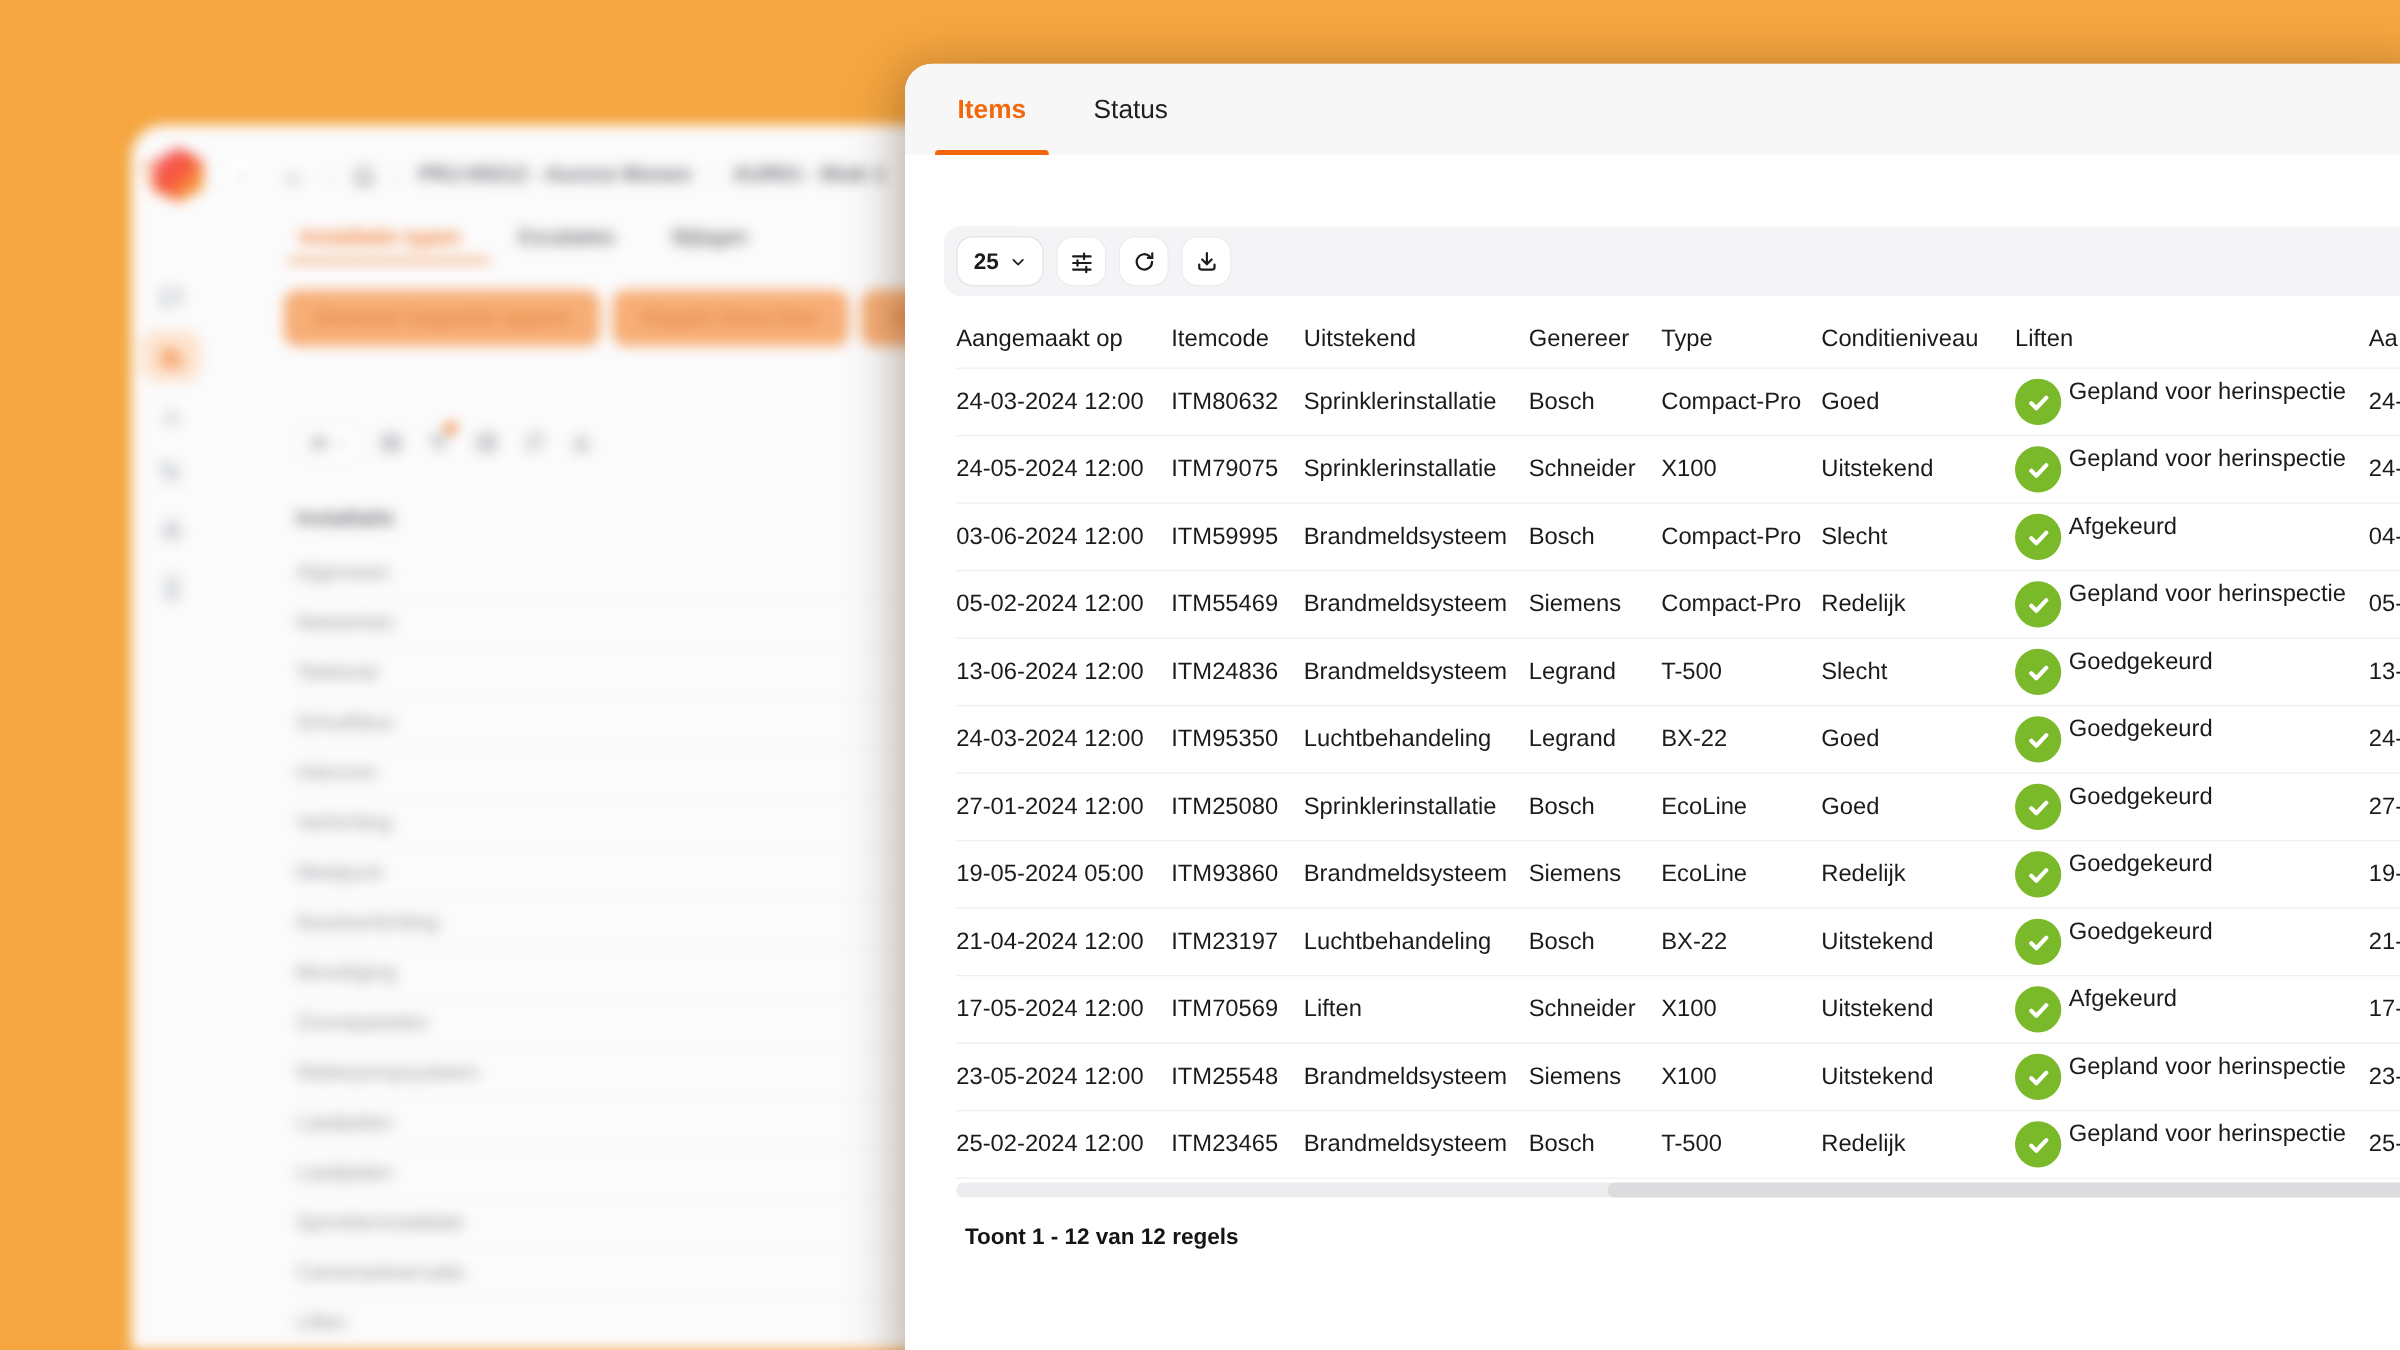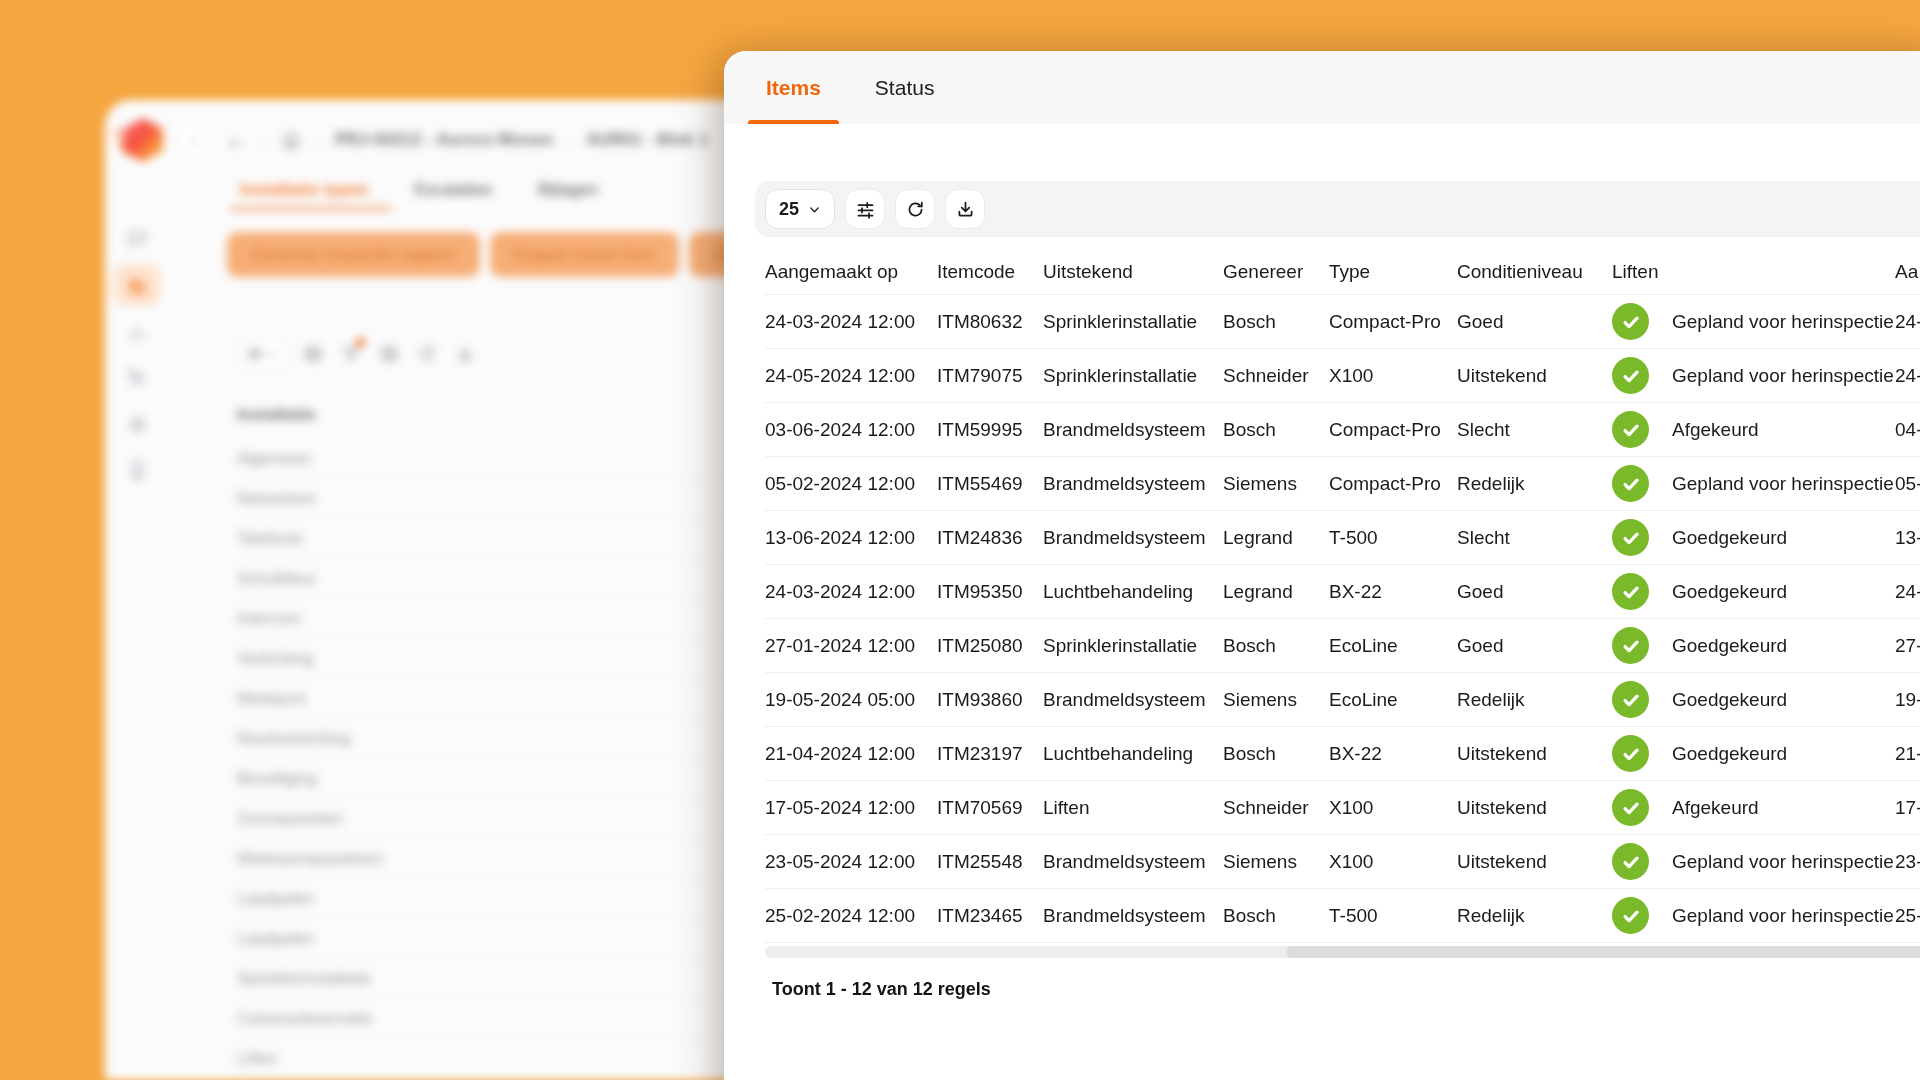--- a/index.html
+++ b/index.html
@@ -76,21 +76,21 @@
     color:#1B1B1F; cursor:pointer; }
 
   .table-wrap{ margin-left:16px; width:1310px; }
   .theadrow,.trow{ display:grid;
     grid-template-columns:172px 106px 180px 106px 128px 155px 283px 170px;
     align-items:center; }
   .theadrow{ height:46px; margin-top:12px; border-bottom:1px solid #EFEFF1; }
   .th{ font-weight:normal; font-size:19px; color:#151518; }
   .trow{ height:54px; border-bottom:1px solid #EFEFF1; }
   .tcell{ font-size:19px; color:#1B1B1F; padding-right:8px; white-space:nowrap; overflow:visible; }
-  .status-cell{ display:flex; align-items:center; gap:23px; }
+  .status-cell{ display:flex; align-items:flex-start; gap:6px; }
   .statusdot{ width:37px; height:37px; border-radius:50%; background:#7AB929; flex:0 0 37px;
     display:flex; align-items:center; justify-content:center; }
   .statusdot svg{ width:22px; height:22px; display:block; }
   .hscroll{ margin:3px 0 0 0; height:12px; width:1240px; background:#EDEDEF; border-radius:7px;
     position:relative; }
   .hscroll .thumb{ position:absolute; left:42%; right:0; top:0; bottom:0;
     background:#DCDCDF; border-radius:7px; }
   .tfooter{ margin-top:13px; padding:8px 0 0 23px; font-size:18px; font-weight:bold; color:#151518; }
 </style>
 </head>

